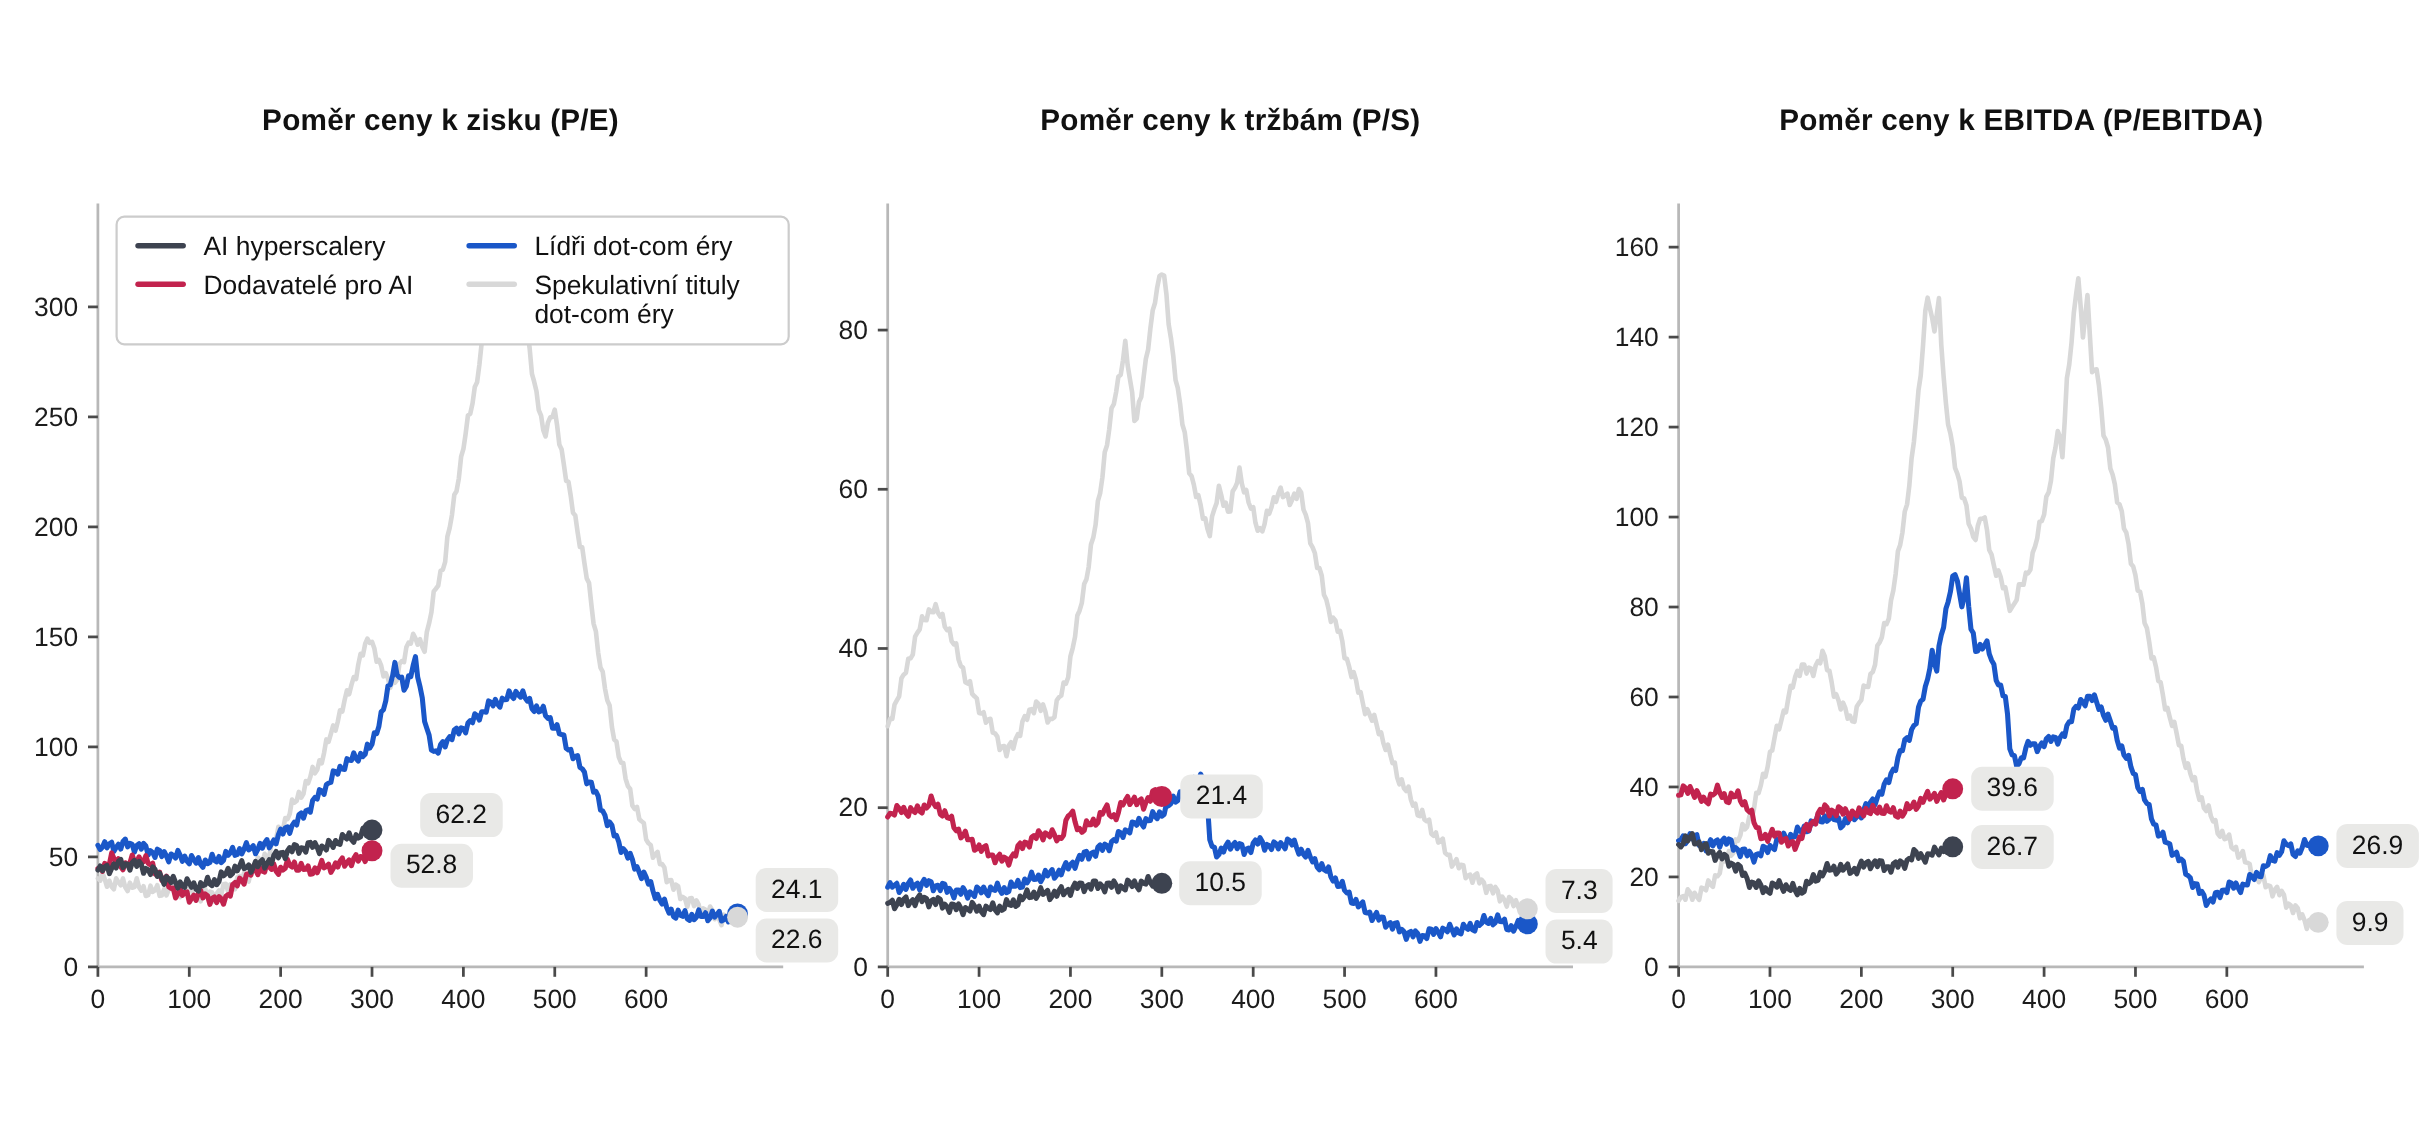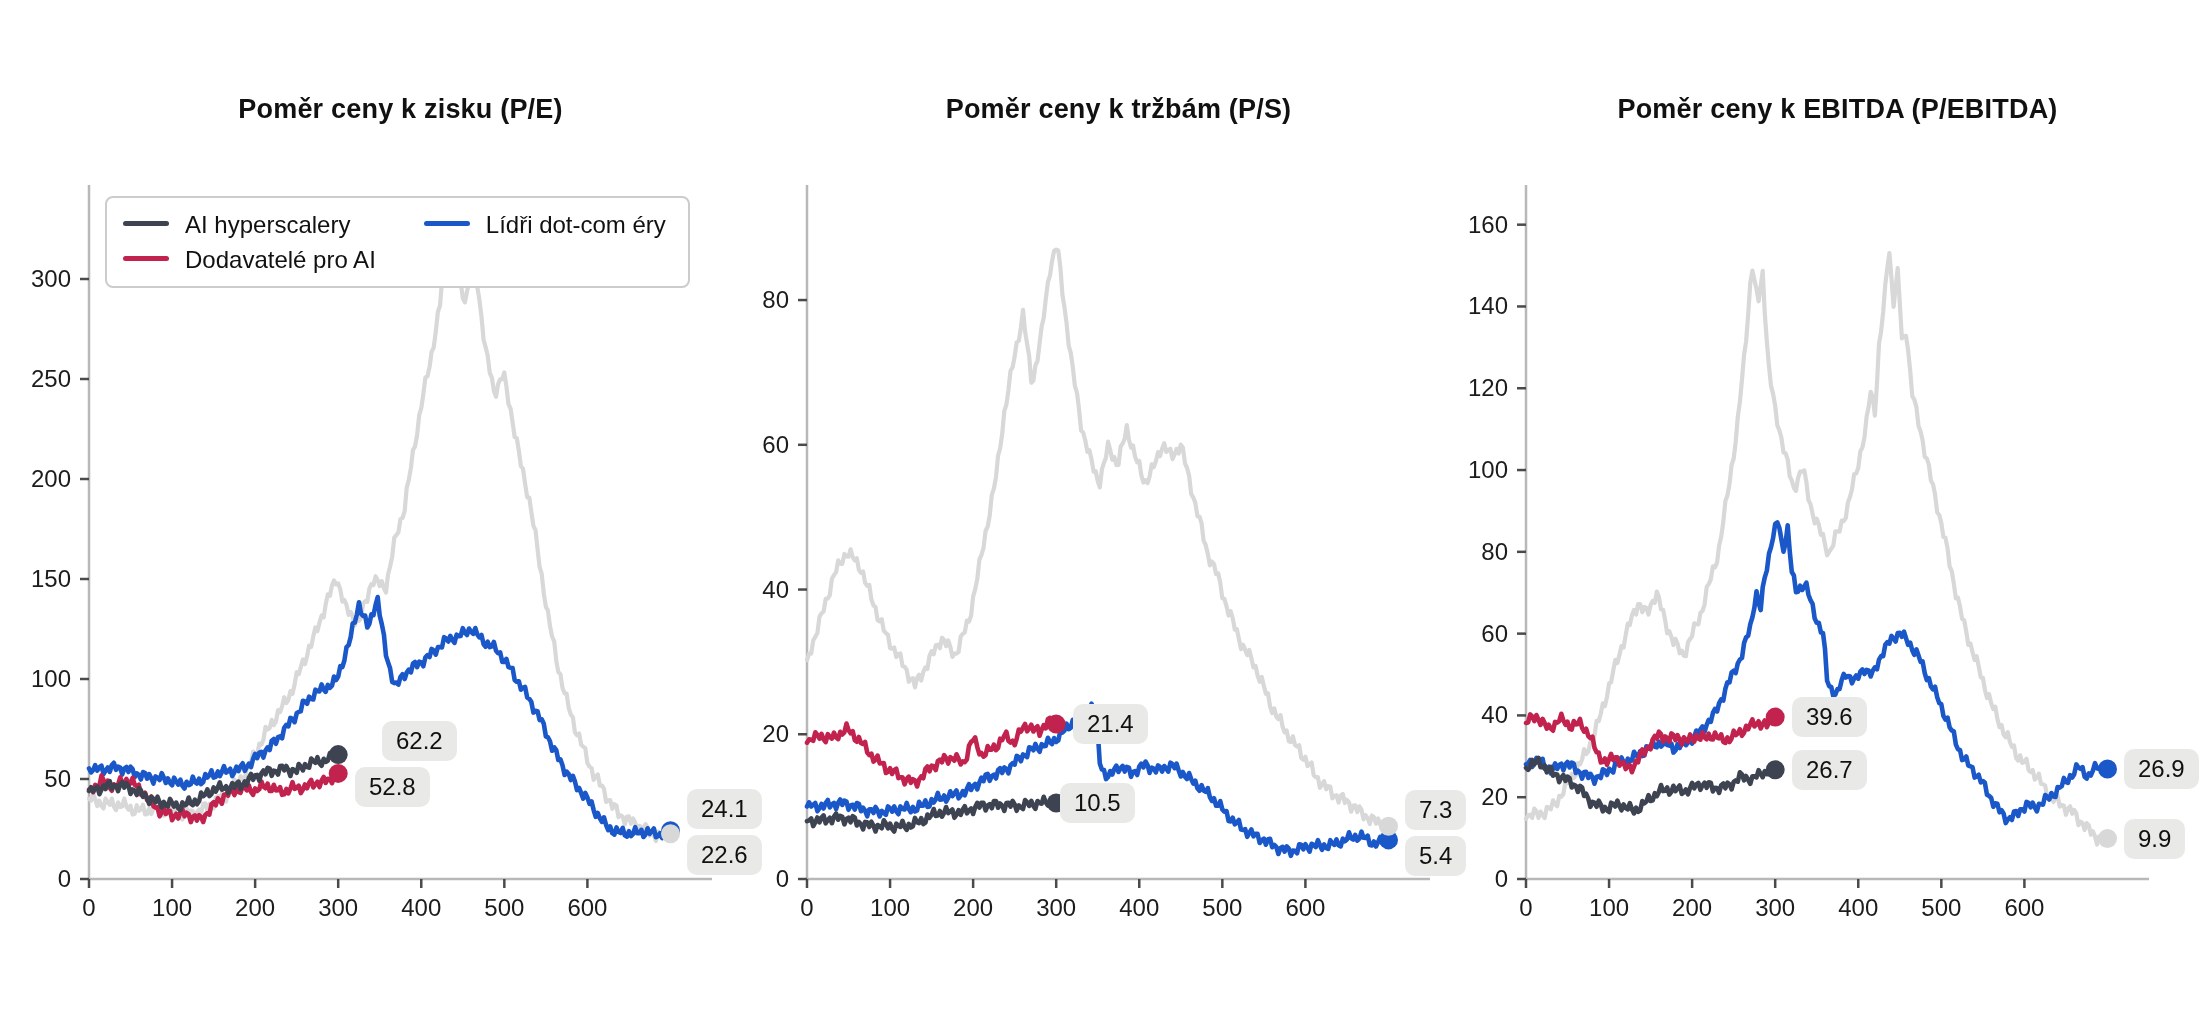--- a/index.html
+++ b/index.html
@@ -76,20 +76,24 @@
         <span class="lbl">AI hyperscalery</span>
       </div>
       <div class="legend-item">
         <span class="swatch" style="background: rgb(194, 35, 78);"></span>
         <span class="lbl">Dodavatelé pro AI</span>
       </div>
       <div class="legend-item">
         <span class="swatch" style="background: rgb(26, 87, 200);"></span>
         <span class="lbl">Lídři dot-com éry</span>
       </div>
+      <div class="legend-item">
+        <span class="swatch" style="background: rgb(216, 216, 216);"></span>
+        <span class="lbl">Spekulativní tituly dot-com éry</span>
+      </div>
     </div>
   <div class="pill" style="left: 355px; top: 741px; margin-left: 27px;">62.2</div>
       <div class="pill" style="left: 355px; top: 787px;">52.8</div>
       <div class="pill" style="left: 687px; top: 809px;">24.1</div>
       <div class="pill" style="left: 687px; top: 855px;">22.6</div>
     </section>
 
   <section class="chart c1">
     <div class="chart-title">Poměr ceny k tržbám (P/S)</div>
     <svg class="plot" width="730" height="800" viewBox="0 0 730 800">
@@ -122,21 +126,21 @@
         <polyline points="89.0,530.1 91.1,523.5 93.2,523.6 95.2,510.5 97.3,506.8 99.4,503.0 101.5,486.6 103.5,483.3 105.6,481.5 107.7,468.9 109.8,468.5 111.8,465.1 113.9,448.8 116.0,445.1 118.1,442.1 120.2,430.3 122.2,433.6 124.3,433.9 126.4,424.0 128.5,426.3 130.5,426.6 132.6,419.3 134.7,427.1 136.8,430.5 138.8,428.1 140.9,439.8 143.0,442.9 145.1,441.5 147.1,452.8 149.2,455.8 151.3,455.0 153.4,469.5 155.5,475.5 157.5,477.0 159.6,490.2 161.7,491.4 163.8,489.3 165.8,500.8 167.9,503.0 170.0,504.9 172.1,518.1 174.1,518.6 176.2,517.5 178.3,527.0 180.4,524.0 182.4,523.5 184.5,536.0 186.6,536.7 188.7,539.7 190.8,551.8 192.8,548.7 194.9,548.2 197.0,557.4 199.1,547.8 201.1,544.7 203.2,550.6 205.3,541.9 207.4,537.5 209.4,539.0 211.5,525.9 213.6,521.1 215.7,524.3 217.8,515.2 219.8,514.7 221.9,518.3 224.0,507.7 226.1,509.9 228.1,516.2 230.2,510.4 232.3,516.7 234.4,526.8 236.4,523.5 238.5,523.6 240.6,521.9 242.7,506.6 244.8,503.7 246.8,502.4 248.9,490.5 251.0,491.5 253.1,485.6 255.1,466.7 257.2,459.1 259.3,449.0 261.4,429.5 263.4,425.2 265.5,418.0 267.6,401.0 269.7,396.5 271.7,385.5 273.8,364.9 275.9,358.7 278.0,347.0 280.1,325.3 282.1,318.5 284.2,303.9 286.3,281.2 288.4,274.7 290.4,260.2 292.5,241.0 294.6,237.3 296.7,226.2 298.7,212.4 300.8,210.9 302.9,197.5 305.0,179.9 307.1,201.7 309.1,213.9 311.2,226.4 313.3,252.7 315.4,250.5 317.4,235.5 319.5,231.0 321.6,213.3 323.7,196.2 325.7,188.1 327.8,168.7 329.9,152.2 332.0,145.5 334.0,131.3 336.1,120.9 338.2,119.6 340.3,120.5 342.4,137.6 344.4,164.7 346.5,177.3 348.6,193.5 350.7,215.6 352.7,222.6 354.8,236.9 356.9,255.9 359.0,262.8 361.0,279.0 363.1,300.3 365.2,302.7 367.3,310.5 369.4,321.8 371.4,320.2 373.5,329.2 375.6,341.6 377.7,341.2 379.7,350.8 381.8,357.4 383.9,339.4 386.0,332.7 388.0,327.4 390.1,311.7 392.2,320.0 394.3,329.8 396.3,326.9 398.4,335.1 400.5,334.9 402.6,316.7 404.7,313.5 406.7,308.7 408.8,295.1 410.9,309.4 413.0,317.6 415.0,315.5 417.1,326.8 419.2,332.3 421.3,331.0 423.3,345.2 425.4,352.5 427.5,350.2 429.6,353.1 431.6,346.5 433.7,334.4 435.8,337.0 437.9,331.2 440.0,322.1 442.0,326.2 444.1,318.8 446.2,313.3 448.3,321.9 450.3,320.3 452.4,318.8 454.5,329.1 456.6,324.5 458.6,318.8 460.7,323.5 462.8,314.6 464.9,317.7 467.0,333.3 469.0,337.8 471.1,345.6 473.2,364.0 475.3,367.6 477.3,372.7 479.4,386.3 481.5,386.5 483.6,393.4 485.6,410.7 487.7,415.0 489.8,423.7 491.9,435.4 493.9,431.5 496.0,434.0 498.1,444.2 500.2,443.5 502.3,452.9 504.3,468.3 506.4,468.8 508.5,476.1 510.6,485.5 512.6,481.1 514.7,488.0 516.8,499.6 518.9,499.1 520.9,509.0 523.0,519.2 525.1,514.8 527.2,519.9 529.3,525.2 531.3,519.9 533.4,528.5 535.5,537.4 537.6,535.9 539.6,545.5 541.7,551.8 543.8,546.9 545.9,556.1 547.9,563.8 550.0,563.3 552.1,576.6 554.2,583.0 556.3,578.5 558.3,586.6 560.4,589.1 562.5,585.1 564.6,596.8 566.6,602.4 568.7,600.6 570.8,611.2 572.9,612.0 574.9,606.3 577.0,615.1 579.1,616.6 581.2,615.2 583.2,627.9 585.3,629.8 587.4,626.8 589.5,636.0 591.6,634.5 593.6,632.5 595.7,645.2 597.8,647.2 599.9,647.1 601.9,657.8 604.0,654.6 606.1,651.1 608.2,659.3 610.2,656.2 612.3,656.6 614.4,668.3 616.5,666.1 618.5,665.2 620.6,672.5 622.7,665.6 624.8,664.0 626.9,673.0 628.9,669.7 631.0,672.3 633.1,681.7 635.2,675.7 637.2,675.4 639.3,682.1 641.4,676.3 643.5,679.6 645.5,689.4 647.6,685.1 649.7,688.2 651.8,694.1 653.9,685.5 655.9,687.2 658.0,693.7 660.1,688.4 662.2,694.4 664.2,699.3 666.3,694.0 668.4,695.4 670.5,696.2" fill="none" stroke="#d8d8d8" stroke-width="4.2" stroke-linejoin="round" stroke-linecap="round"></polyline>
         <polyline points="89.0,676.5 91.1,672.3 93.2,676.5 95.2,674.8 97.3,673.0 99.4,681.3 101.5,678.3 103.5,673.9 105.6,678.5 107.7,673.1 109.8,670.0 111.8,677.5 113.9,674.4 116.0,672.9 118.1,679.0 120.2,672.7 122.2,669.4 124.3,674.9 126.4,670.6 128.5,671.6 130.5,679.8 132.6,675.4 134.7,674.8 136.8,679.6 138.8,673.0 140.9,673.8 143.0,681.2 145.1,677.7 147.1,680.6 149.2,686.3 151.3,679.2 153.4,679.2 155.5,683.0 157.5,676.9 159.6,680.5 161.7,686.5 163.8,680.8 165.8,682.8 167.9,684.9 170.0,676.4 172.1,678.2 174.1,681.7 176.2,676.4 178.3,681.4 180.4,684.2 182.4,676.4 184.5,678.8 186.6,679.5 188.7,672.9 190.8,678.9 192.8,682.2 194.9,676.9 197.0,681.5 199.1,680.4 201.1,671.8 203.2,675.6 205.3,675.6 207.4,670.4 209.4,676.9 211.5,676.4 213.6,669.1 215.7,672.5 217.8,669.3 219.8,662.9 221.9,669.6 224.0,669.4 226.1,665.5 228.1,671.6 230.2,667.8 232.3,661.3 234.4,666.2 236.4,663.3 238.5,660.5 240.6,668.4 242.7,665.6 244.8,661.1 246.8,665.3 248.9,658.8 251.0,654.2 253.1,660.0 255.1,656.0 257.2,653.9 259.3,659.4 261.4,652.4 263.4,647.6 265.5,651.2 267.6,644.7 269.7,643.9 271.7,650.9 273.8,645.9 275.9,644.7 278.0,648.5 280.1,640.0 282.1,638.1 284.2,643.0 286.3,637.4 288.4,638.8 290.4,643.4 292.5,635.1 294.6,633.2 296.7,634.6 298.7,625.9 300.8,627.0 302.9,631.3 305.0,624.4 307.1,625.7 309.1,627.1 311.2,617.3 313.3,617.9 315.4,620.2 317.4,613.9 319.5,618.6 321.6,621.8 323.7,614.2 325.7,616.1 327.8,615.9 329.9,607.8 332.0,612.2 334.0,614.2 336.1,608.0 338.2,612.0 340.3,610.4 342.4,600.6 344.4,602.5 346.5,600.5 348.6,593.7 350.7,599.2 352.7,597.9 354.8,589.8 356.9,592.2 359.0,587.3 361.0,578.8 363.1,583.3 365.2,581.5 367.3,576.6 369.4,583.1 371.4,580.2 373.5,573.7 375.6,578.2 377.7,579.5 379.7,600.7 381.8,633.4 383.9,639.6 386.0,640.1 388.0,649.1 390.1,646.9 392.2,641.0 394.3,644.6 396.3,638.9 398.4,635.6 400.5,642.0 402.6,638.1 404.7,635.9 406.7,641.6 408.8,636.9 410.9,637.6 413.0,646.8 415.0,641.9 417.1,641.0 419.2,645.0 421.3,636.3 423.3,633.6 425.4,637.4 427.5,631.5 429.6,635.2 431.6,642.9 433.7,637.7 435.8,638.6 437.9,642.4 440.0,635.4 442.0,636.8 444.1,641.7 446.2,636.0 448.3,638.7 450.3,641.6 452.4,632.7 454.5,634.2 456.6,638.2 458.6,633.7 460.7,640.5 462.8,646.5 464.9,642.0 467.0,646.7 469.0,649.1 471.1,643.0 473.2,649.1 475.3,653.6 477.3,650.6 479.4,658.3 481.5,660.8 483.6,655.1 485.6,660.5 487.7,661.8 489.8,658.1 491.9,667.2 493.9,670.9 496.0,668.2 498.1,675.8 500.2,675.7 502.3,671.2 504.3,679.4 506.4,681.7 508.5,681.0 510.6,691.0 512.6,691.4 514.7,687.7 516.8,694.4 518.9,692.3 520.9,690.0 523.0,699.6 525.1,700.0 527.2,699.1 529.3,706.8 531.3,703.0 533.4,699.5 535.5,706.4 537.6,703.7 539.6,703.9 541.7,713.0 543.8,710.2 545.9,708.7 547.9,714.7 550.0,709.2 552.1,708.8 554.2,717.2 556.3,714.9 558.3,716.9 560.4,724.0 562.5,718.0 564.6,716.8 566.6,721.7 568.7,716.3 570.8,718.6 572.9,725.8 574.9,720.5 577.0,720.7 579.1,723.2 581.2,714.3 583.2,714.8 585.3,719.4 587.4,714.1 589.5,717.6 591.6,721.7 593.6,713.8 595.7,714.9 597.8,717.0 599.9,710.2 601.9,715.1 604.0,719.9 606.1,714.4 608.2,718.1 610.2,718.9 612.3,710.2 614.4,713.2 616.5,714.9 618.5,709.4 620.6,715.3 622.7,716.4 624.8,708.6 626.9,711.3 628.9,709.5 631.0,702.3 633.1,708.3 635.2,709.5 637.2,704.9 639.3,710.7 641.4,708.7 643.5,701.7 645.5,707.8 647.6,707.9 649.7,705.6 651.8,715.0 653.9,715.4 655.9,711.5 658.0,716.5 660.1,712.1 662.2,706.8 664.2,712.9 666.3,711.2 668.4,710.0 670.5,709.9" fill="none" stroke="#1a57c8" stroke-width="4.6" stroke-linejoin="round" stroke-linecap="round"></polyline>
         <polyline points="89.0,612.7 91.1,609.4 93.2,609.7 95.2,610.9 97.3,602.3 99.4,604.9 101.5,608.7 103.5,603.9 105.6,609.3 107.7,612.1 109.8,604.2 111.8,607.0 113.9,608.6 116.0,602.6 118.1,607.5 120.2,609.1 122.2,601.8 124.3,604.5 126.4,602.3 128.5,593.6 130.5,600.0 132.6,603.3 134.7,601.1 136.8,610.2 138.8,611.8 140.9,607.0 143.0,613.2 145.1,614.0 147.1,612.0 149.2,622.5 151.3,625.2 153.4,623.7 155.5,631.7 157.5,629.8 159.6,625.6 161.7,633.4 163.8,633.3 165.8,633.0 167.9,643.0 170.0,641.7 172.1,638.2 174.1,644.0 176.2,640.1 178.3,638.7 180.4,648.1 182.4,647.2 184.5,647.2 186.6,654.3 188.7,649.1 190.8,646.6 192.8,652.9 194.9,649.2 197.0,650.5 199.1,656.5 201.1,649.6 203.2,646.4 205.3,648.3 207.4,638.7 209.4,636.4 211.5,641.4 213.6,635.6 215.7,636.3 217.8,640.1 219.8,631.2 221.9,629.6 224.0,632.3 226.1,625.2 228.1,628.0 230.2,633.5 232.3,627.2 234.4,628.6 236.4,630.7 238.5,624.3 240.6,628.7 242.7,634.5 244.8,631.3 246.8,632.2 248.9,629.3 251.0,615.6 253.1,611.8 255.1,610.3 257.2,607.4 259.3,617.1 261.4,624.3 263.4,623.0 265.5,626.7 267.6,625.1 269.7,616.1 271.7,619.7 273.8,619.7 275.9,614.7 278.0,620.2 280.1,617.9 282.1,608.7 284.2,610.1 286.3,605.6 288.4,601.7 290.4,610.7 292.5,612.6 294.6,610.7 296.7,615.2 298.7,608.8 300.8,599.5 302.9,601.7 305.0,597.6 307.1,594.0 309.1,601.4 311.2,598.4 313.3,594.7 315.4,601.5 317.4,598.0 319.5,596.3 321.6,605.7 323.7,599.5 325.7,595.1 327.8,598.4 329.9,589.0 332.0,587.9 334.0,592.5 336.1,592.0 338.2,594.1" fill="none" stroke="#c2234e" stroke-width="4.6" stroke-linejoin="round" stroke-linecap="round"></polyline>
         <polyline points="89.0,691.2 91.1,690.4 93.2,688.4 95.2,696.1 97.3,692.4 99.4,687.5 101.5,692.3 103.5,687.6 105.6,685.4 107.7,693.3 109.8,690.0 111.8,687.8 113.9,693.2 116.0,686.6 118.1,683.5 120.2,689.7 122.2,685.8 124.3,686.8 126.4,694.4 128.5,689.0 130.5,687.7 132.6,692.3 134.7,686.1 136.8,687.6 138.8,695.5 140.9,692.0 143.0,694.3 145.1,699.4 147.1,691.9 149.2,692.3 151.3,697.0 153.4,691.7 155.5,695.7 157.5,701.5 159.6,695.0 161.7,696.4 163.8,698.2 165.8,690.3 167.9,693.6 170.0,698.4 172.1,693.7 174.1,698.8 176.2,701.5 178.3,693.7 180.4,695.8 182.4,696.9 184.5,690.8 186.6,697.0 188.7,699.9 190.8,693.8 192.8,697.5 194.9,696.2 197.0,687.9 199.1,692.4 201.1,693.1 203.2,688.1 205.3,694.1 207.4,692.7 209.4,684.6 211.5,687.8 213.6,684.8 215.7,679.0 217.8,686.0 219.8,685.6 221.9,681.0 224.0,686.7 226.1,682.9 228.1,677.0 230.2,683.1 232.3,681.5 234.4,679.5 236.4,687.8 238.5,684.8 240.6,680.2 242.7,684.8 244.8,679.4 246.8,676.1 248.9,683.4 251.0,680.4 253.1,678.5 255.1,684.0 257.2,677.0 259.3,672.9 261.4,677.7 263.4,672.7 265.5,672.9 267.6,680.5 269.7,675.5 271.7,674.2 273.8,678.3 275.9,671.0 278.0,671.0 280.1,677.7 282.1,673.5 284.2,675.7 286.3,680.8 288.4,673.0 290.4,672.7 292.5,676.7 294.6,670.8 296.7,674.5 298.7,680.8 300.8,675.3 302.9,677.4 305.0,679.0 307.1,670.1 309.1,672.1 311.2,675.9 313.3,670.8 315.4,676.0 317.4,678.9 319.5,671.0 321.6,673.1 323.7,673.7 325.7,666.8 327.8,672.4 329.9,675.6 332.0,671.3 334.0,674.3 336.1,673.6 338.2,673.0" fill="none" stroke="#3d4350" stroke-width="4.6" stroke-linejoin="round" stroke-linecap="round"></polyline>
         <circle cx="338.2" cy="673.0" r="9.5" fill="#3d4350"></circle>
         <circle cx="338.2" cy="594.1" r="9.5" fill="#c2234e"></circle>
         <circle cx="670.5" cy="709.9" r="9.5" fill="#1a57c8"></circle>
         <circle cx="670.5" cy="696.2" r="9.5" fill="#d8d8d8"></circle>
       </svg>
   <div class="pill" style="left: 355px; top: 724px;">21.4</div>
-      <div class="pill" style="left: 342px; top: 803px;">10.5</div>
+      <div class="pill" style="left: 354px; top: 803px;">10.5</div>
       <div class="pill" style="left: 687px; top: 810px;">7.3</div>
       <div class="pill" style="left: 687px; top: 856px;">5.4</div>
     </section>
 
   <section class="chart c2">
     <div class="chart-title">Poměr ceny k EBITDA (P/EBITDA)</div>
     <svg class="plot" width="730" height="800" viewBox="0 0 730 800">
         <line x1="89" y1="55" x2="89" y2="749" stroke="#b8b8b8" stroke-width="2.5"></line>
         <line x1="89" y1="749" x2="712" y2="749" stroke="#b8b8b8" stroke-width="2.5"></line>
         <line x1="80" y1="749" x2="89" y2="749" stroke="#4a4a4a" stroke-width="2.5"></line>

